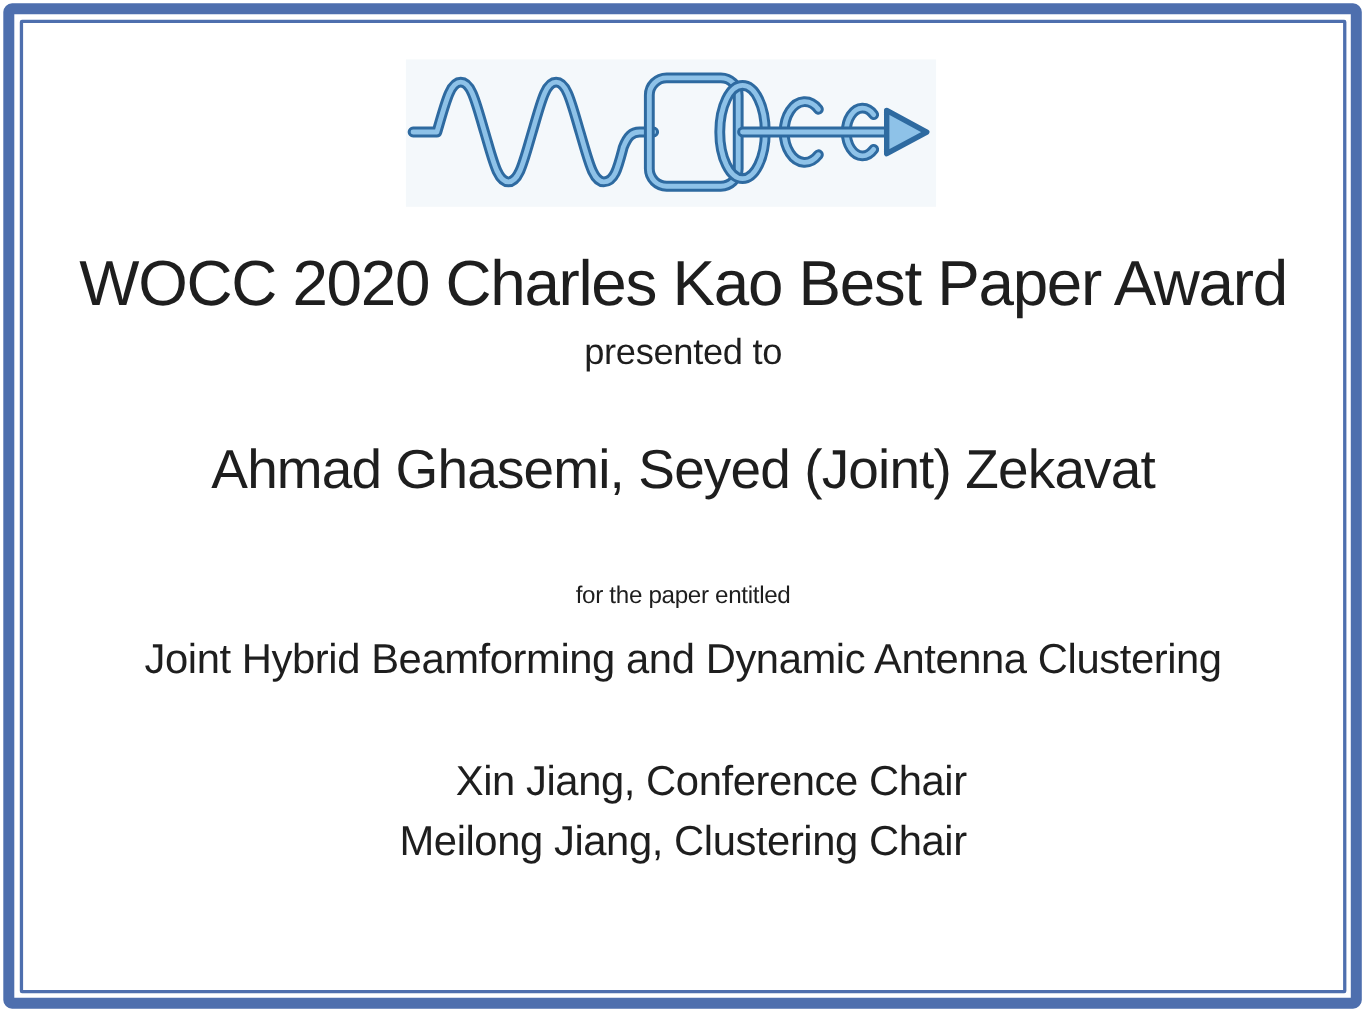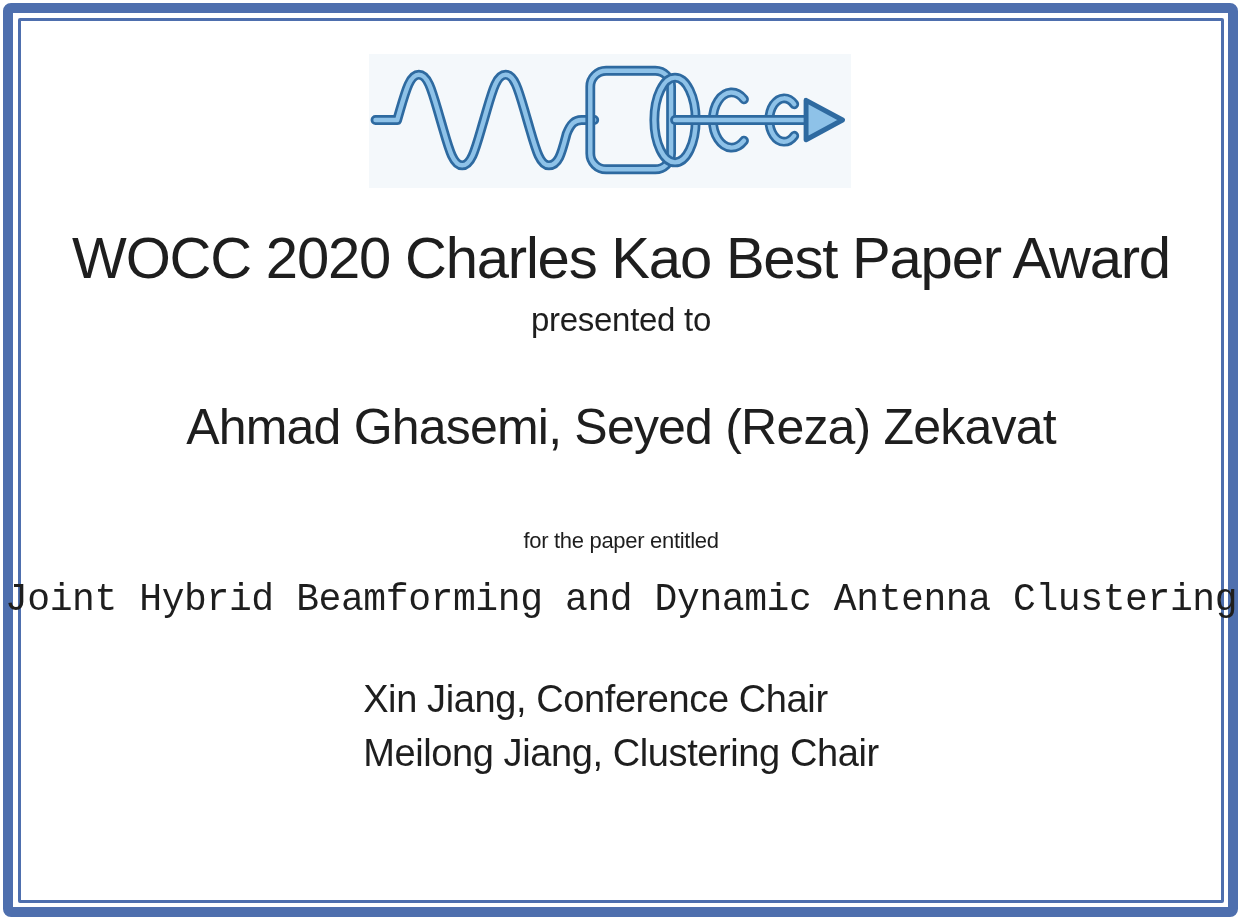--- a/index.html
+++ b/index.html
@@ -29,21 +29,21 @@
   .frame-inner {
     position: absolute; left: 18px; top: 18px; right: 16px; bottom: 15px;
     border: 3px solid var(--border-blue);
     border-radius: 2px;
     pointer-events: none;
   }
 
   .content {
     position: absolute; left: 21px; top: 21px; right: 19px; bottom: 18px;
     display: flex; flex-direction: column; align-items: center;
-    text-align: left;
+    text-align: right;
   }
 
   .logo-wrap {
     margin-top: 33px;
     width: 482px; height: 134px;
     transform: translateX(-11px);
     background: var(--logo-bg);
     display: flex; align-items: center; justify-content: center;
   }
   .logo-wrap svg { display: block; width: 482px; height: 134px; }
@@ -72,22 +72,22 @@
   .intro {
     margin-top: 60px;
     font-size: 22px; line-height: 46px;
     letter-spacing: -0.3px;
   }
   .paper-line {
     font-size: 38px; line-height: 52px;
     letter-spacing: -0.4px;
     white-space: nowrap;
   }
-  .paper-line.first { margin-top: 10px; font-family: Liberation Mono, monospace; }
-  .sig-block { margin-top: 46px; }
+  .paper-line.first { margin-top: 10px; }
+  .sig-block { margin-top: 58px; }
   .sig-line {
     font-size: 38px; line-height: 54px;
     letter-spacing: -0.4px;
     white-space: nowrap;
   }
 </style>
 </head>
 <body>
 
 <div class="page">
@@ -151,21 +151,21 @@
 
         <g>
           <path class="head-fill" d="M 443 47 L 480 67 L 443 87 Z"></path>
         </g>
       </svg>
     </div>
 
     <div class="title">WOCC 2020 Charles Kao Best Paper Award</div>
     <div class="presented">presented to</div>
 
-    <div class="recipients">Ahmad Ghasemi, Seyed (Reza) Zekavat</div>
+    <div class="recipients">Ahmad Ghasemi, Seyed (Joint) Zekavat</div>
 
     <div class="intro">for the paper entitled</div>
     <div class="paper-line first">Joint Hybrid Beamforming and Dynamic Antenna Clustering</div>
 
     <div class="sig-block">
       <div class="sig-line">Xin Jiang, Conference Chair</div>
       <div class="sig-line">Meilong Jiang, Clustering Chair</div>
     </div>
 
   </div>

